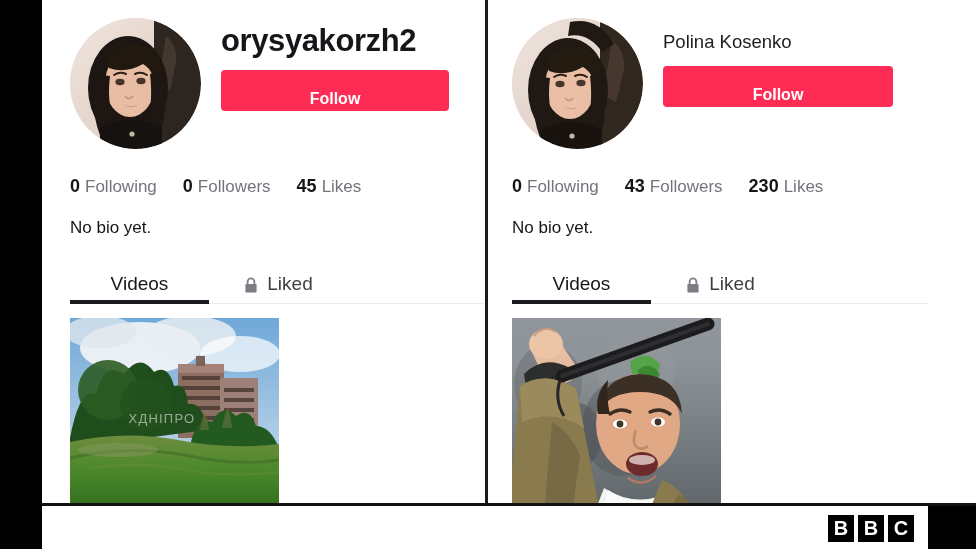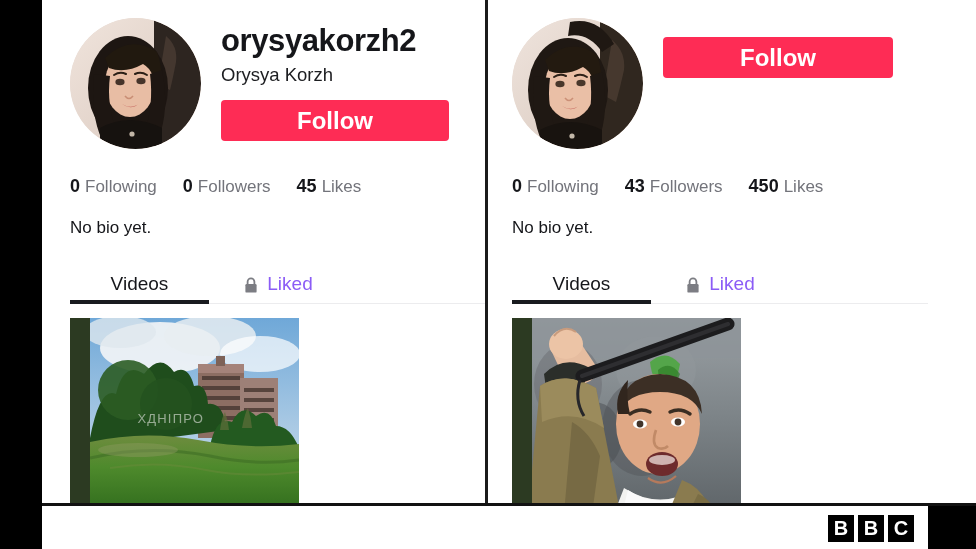--- a/index.html
+++ b/index.html
@@ -115,25 +115,25 @@
   .follow-btn {
     display: block;
     margin-top: 13px;
     width: 228px;
     height: 41px;
     border: none;
     border-radius: 4px;
     background: #fe2c55;
     color: #ffffff;
     font-family: "Liberation Sans", sans-serif;
-    font-size: 24px;
+    font-size: 16px;
     font-weight: bold;
     line-height: 41px;
     text-align: center;
-    padding: 0;
+    padding: 8px;
     cursor: pointer;
   }
   .panel-right .follow-btn { width: 230px; }
 
   
   .stats {
     display: flex;
     align-items: baseline;
     margin-top: 27px;
     font-size: 17px;
@@ -175,21 +175,21 @@
     height: 1px;
     background: #ececee;
   }
   .tab {
     position: relative;
     width: 139px;
     display: flex;
     align-items: center;
     justify-content: center;
     font-size: 19px;
-    color: #8b5cf6;
+    color: #404040;
     cursor: pointer;
     height: 100%;
     box-sizing: border-box;
   }
   .tab.active {
     color: #15161a;
   }
   .tab.active::after {
     content: "";
     position: absolute;
@@ -215,21 +215,20 @@
     margin-top: 14px;
     display: flex;
   }
   .video-cell {
     width: 209px;
     height: 196px;
     overflow: hidden;
     position: relative;
     background: #2c3a22;
     cursor: pointer;
-    padding-left: 20px;
   }
   .video-cell svg { display: block; width: 100%; height: 100%; }
   .video-watermark {
     position: absolute;
     left: 44%;
     top: 51%;
     transform: translate(-50%, -50%);
     color: rgba(222,226,220,0.62);
     font-size: 13px;
     letter-spacing: 1.2px;
@@ -309,21 +308,20 @@
                   <path d="M55 78 q4 5 8 0" stroke="#c98e75" stroke-width="1.6" fill="none"></path>
                   <path d="M52 86 q9 6 18 -1 q-9 8 -18 1 z" fill="#c4645c"></path>
                   <path d="M30 110 q30 -16 62 0 l0 21 l-62 0 z" fill="#16120f"></path>
                   <circle cx="62" cy="116" r="2.6" fill="#e0d4c2" opacity="0.85"></circle>
                 </g>
               </svg>
             </div>
 
             <div class="id-block">
               <div class="username">orysyakorzh2</div>
-              <div class="fullname">Orysya Korzh</div>
               <button class="follow-btn">Follow</button>
             </div>
           </div>
 
           <div class="stats">
             <div class="stat">
               <span class="stat-value">0</span><span class="stat-label">Following</span>
             </div>
             <div class="stat">
               <span class="stat-value">0</span><span class="stat-label">Followers</span>
@@ -437,33 +435,34 @@
                   <path d="M63 58 q6 -3 12 1" stroke="#2d2017" stroke-width="2" fill="none" stroke-linecap="round"></path>
                   <path d="M53 80 q4 5 8 0" stroke="#cb9077" stroke-width="1.6" fill="none"></path>
                   <path d="M50 88 q9 6 18 -1 q-9 8 -18 1 z" fill="#c6665e"></path>
                   <path d="M28 112 q30 -16 62 0 l0 19 l-62 0 z" fill="#18130f"></path>
                   <circle cx="60" cy="118" r="2.6" fill="#e2d6c4" opacity="0.85"></circle>
                 </g>
               </svg>
             </div>
 
             <div class="id-block">
+              <div class="fullname">Polina Kosenko</div>
               <button class="follow-btn">Follow</button>
             </div>
           </div>
 
           <div class="stats">
             <div class="stat">
               <span class="stat-value">0</span><span class="stat-label">Following</span>
             </div>
             <div class="stat">
               <span class="stat-value">43</span><span class="stat-label">Followers</span>
             </div>
             <div class="stat">
-              <span class="stat-value">450</span><span class="stat-label">Likes</span>
+              <span class="stat-value">230</span><span class="stat-label">Likes</span>
             </div>
           </div>
 
           <div class="bio">No bio yet.</div>
 
           <div class="tabs">
             <div class="tab active">
               <span>Videos</span>
             </div>
             <div class="tab">

